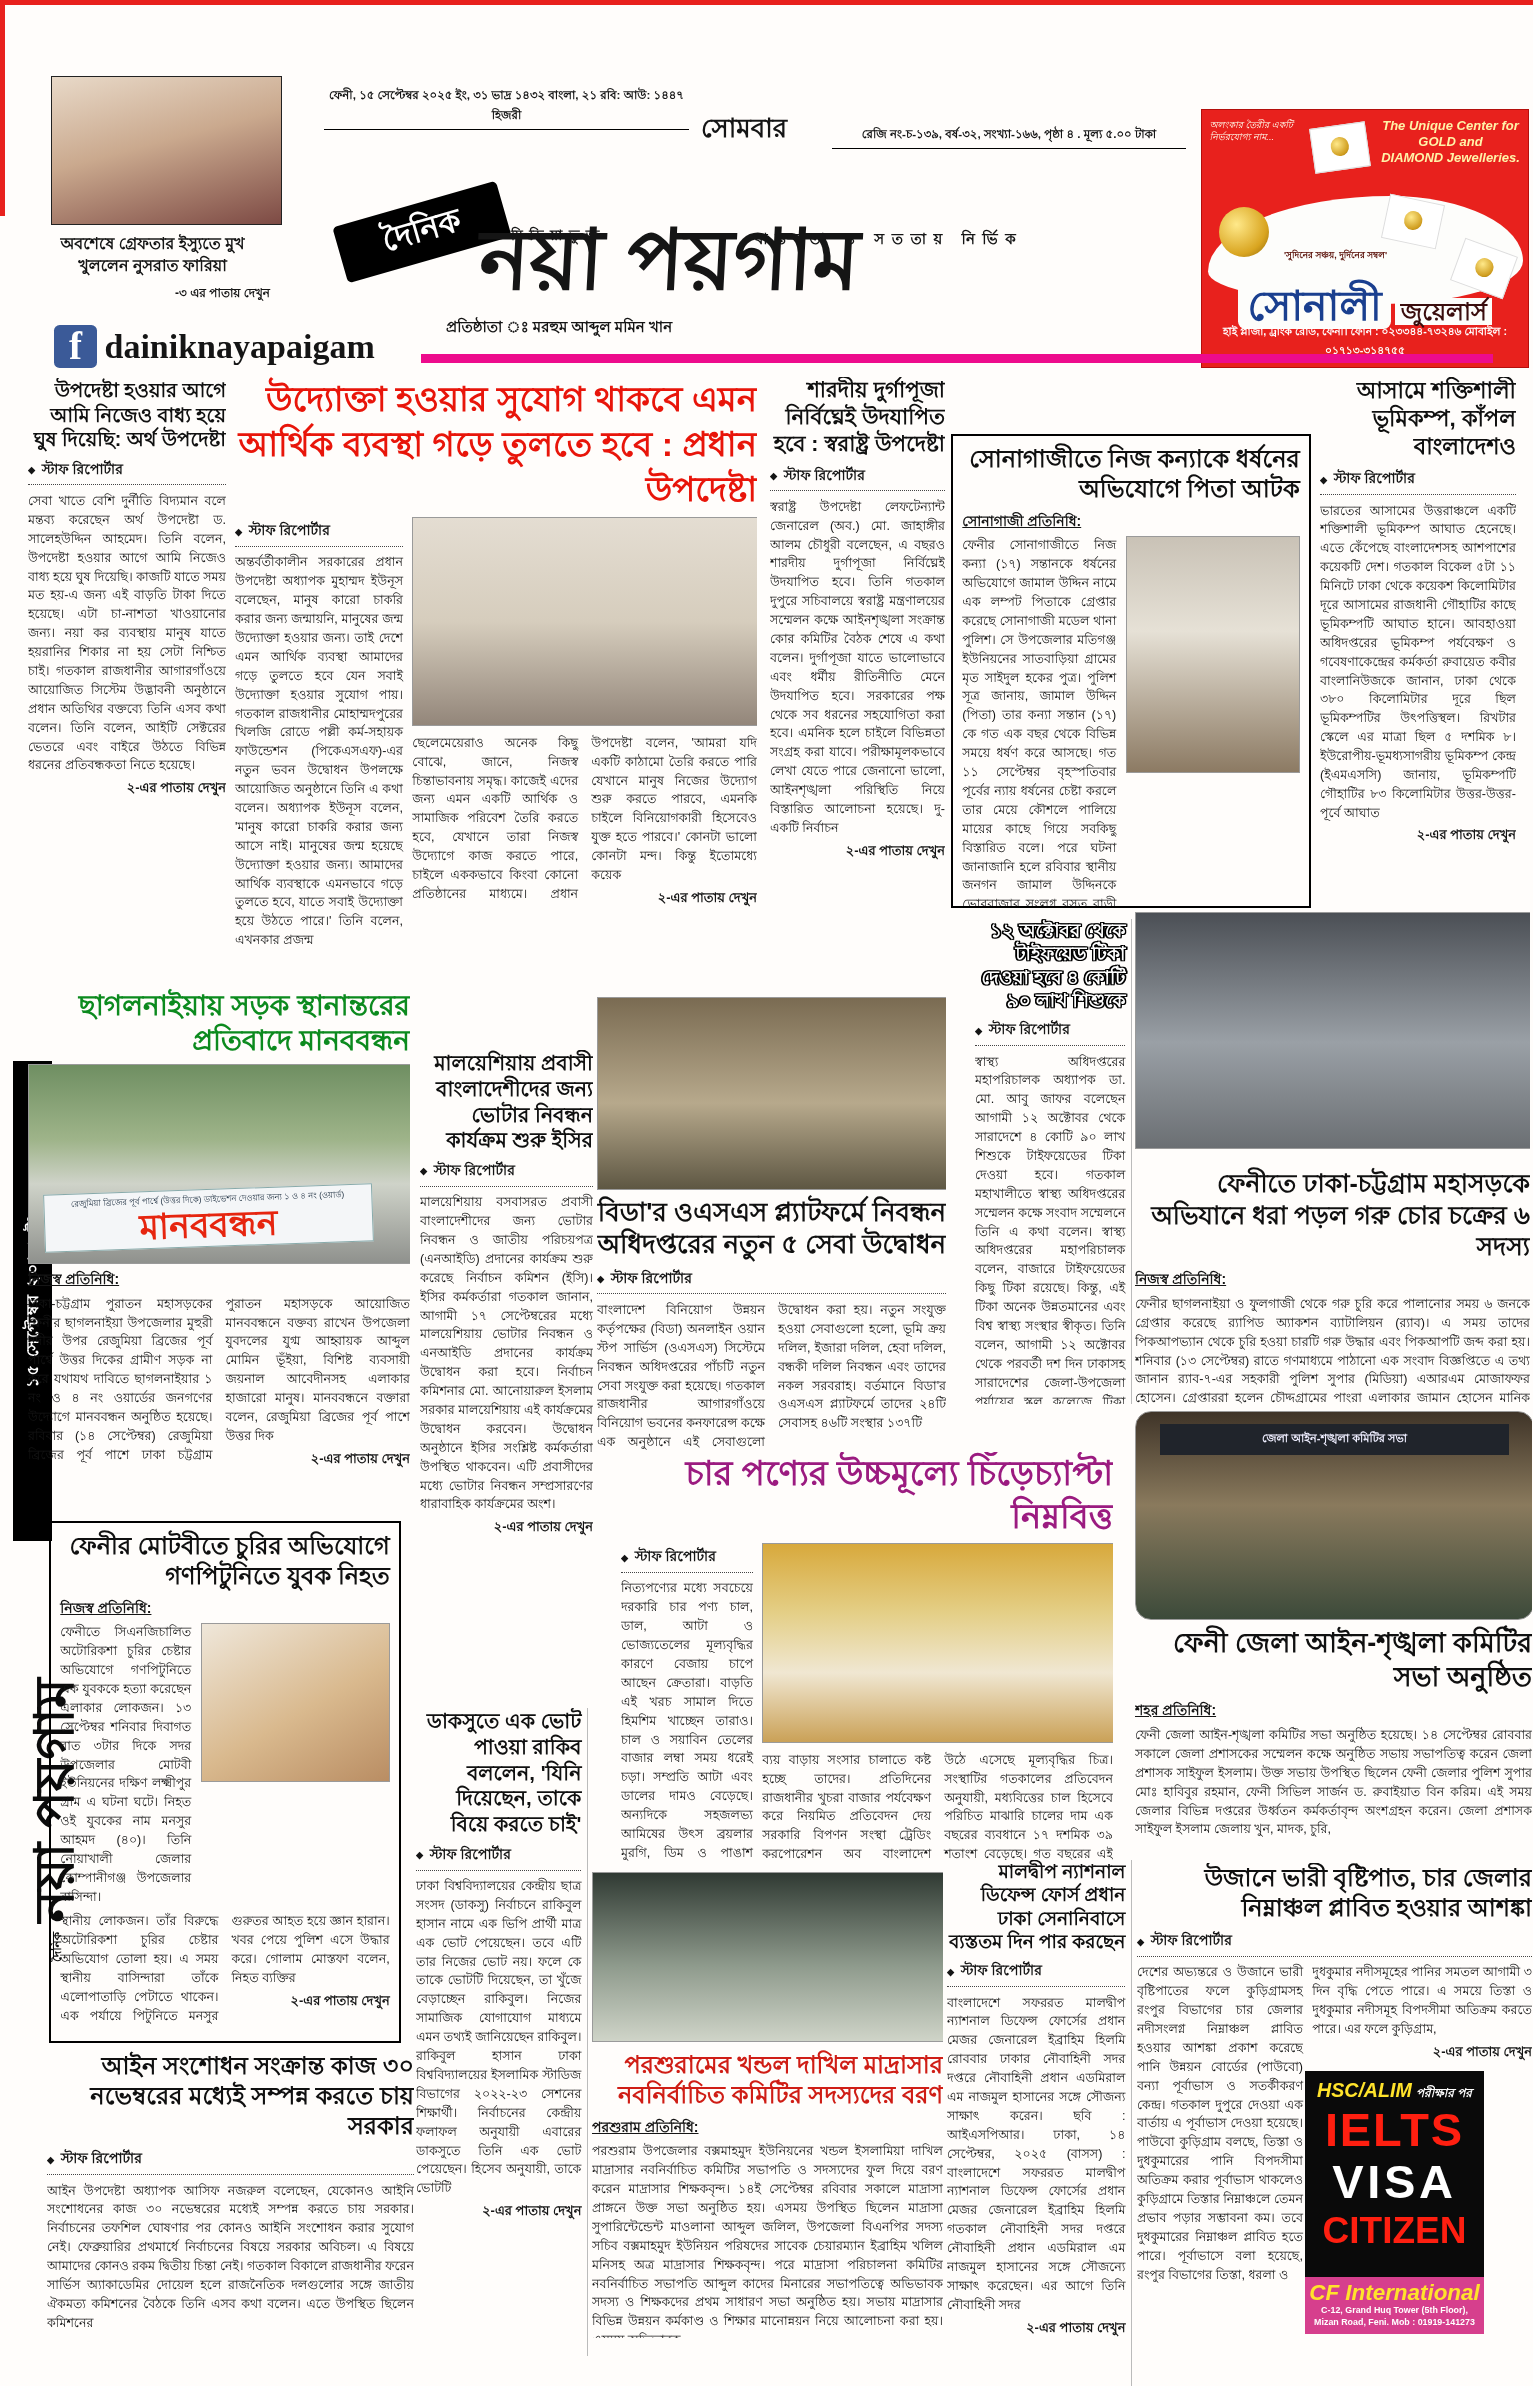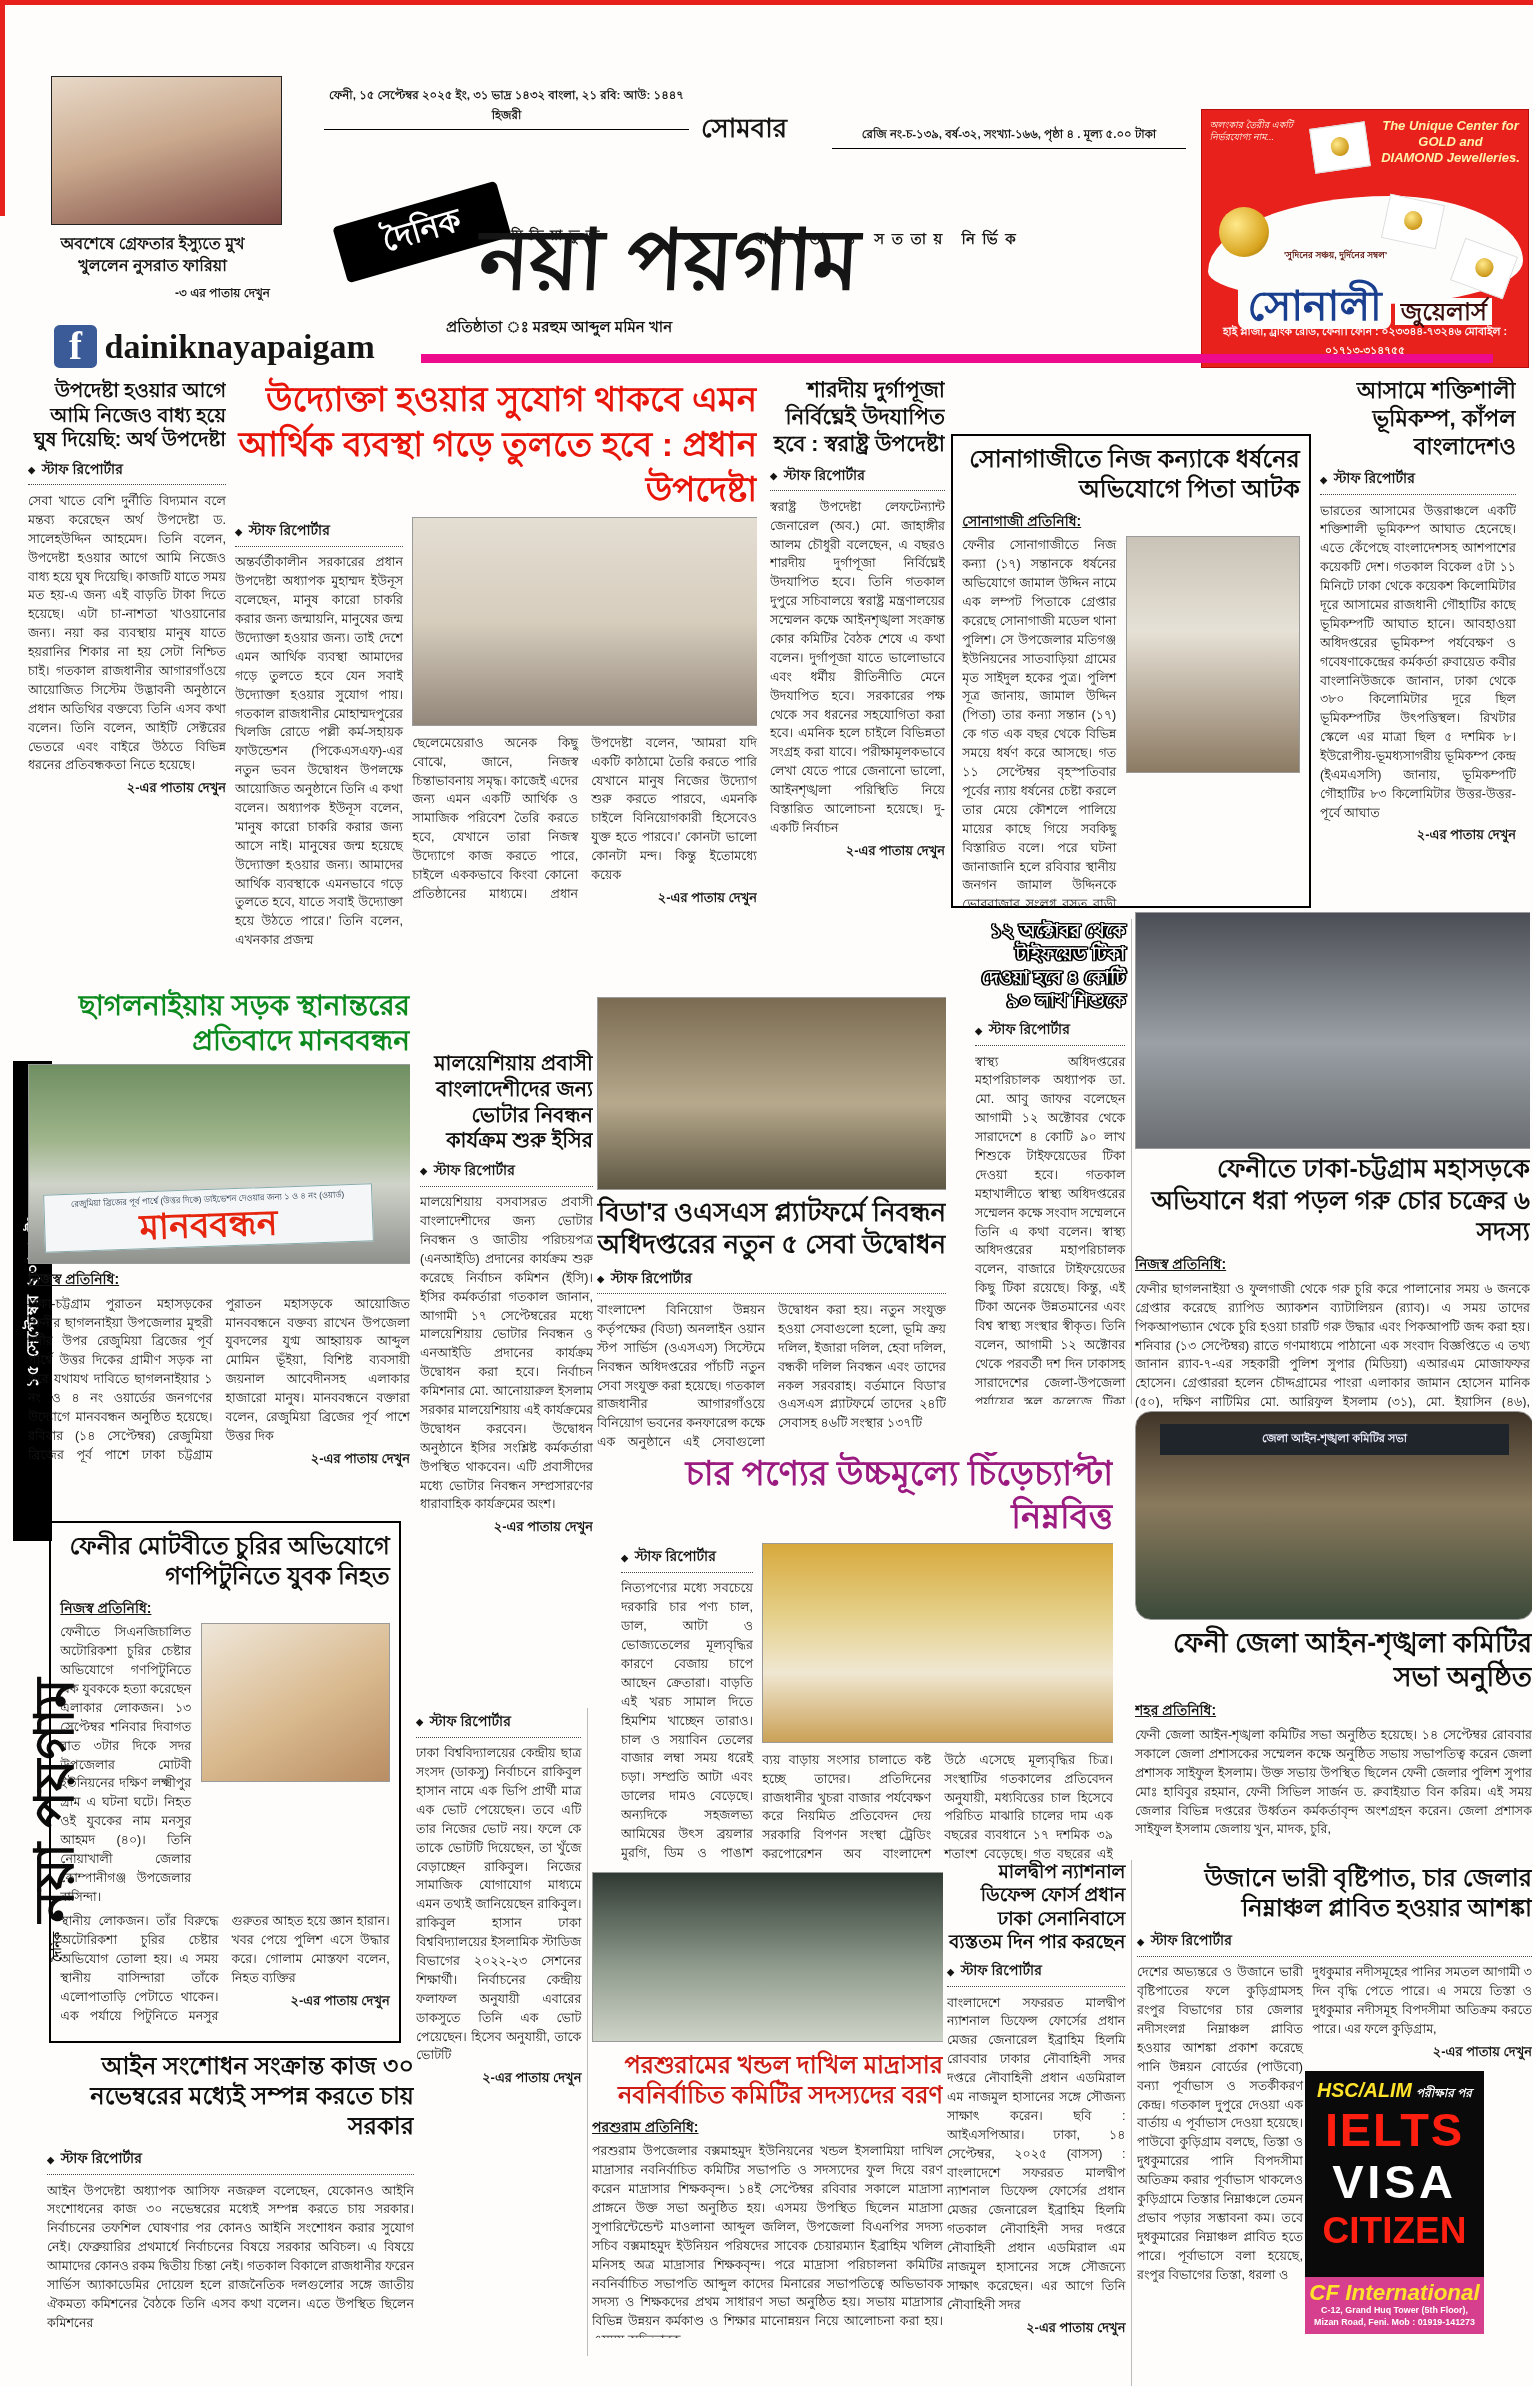--- a/index.html
+++ b/index.html
@@ -252,21 +252,21 @@
         <span class="dia">◆</span>
         <span>স্টাফ রিপোর্টার</span>
       </div>
     <div class="dotted"></div>
     <p class="bd">স্বাস্থ্য অধিদপ্তরের মহাপরিচালক অধ্যাপক ডা. মো. আবু জাফর বলেছেন আগামী ১২ অক্টোবর থেকে সারাদেশে ৪ কোটি ৯০ লাখ শিশুকে টাইফয়েডের টিকা দেওয়া হবে। গতকাল মহাখালীতে স্বাস্থ্য অধিদপ্তরের সম্মেলন কক্ষে সংবাদ সম্মেলনে তিনি এ কথা বলেন। স্বাস্থ্য অধিদপ্তরের মহাপরিচালক বলেন, বাজারে টাইফয়েডের কিছু টিকা রয়েছে। কিন্তু, এই টিকা অনেক উন্নতমানের এবং বিশ্ব স্বাস্থ্য সংস্থার স্বীকৃত। তিনি বলেন, আগামী ১২ অক্টোবর থেকে পরবর্তী দশ দিন ঢাকাসহ সারাদেশের জেলা-উপজেলা পর্যায়ের স্কুল কলেজে টিকা দেওয়া হবে। পরবর্তী দশ দিন ইউনিয়ন পর্যায়ে সেন্টারগুলো থেকে টিকা দেওয়া হবে।</p>
 
   </section>
 
   <section class="abs art" style="left:1135px;top:912px;width:395px;height:496px;">
     <div class="photo ph-men" style="width:100%;height:235px;"></div>
-    <h2 class="hl" style="font-size:25px;margin-top:4px;">ফেনীতে ঢাকা-চট্টগ্রাম মহাসড়কে অভিযানে ধরা পড়ল গরু চোর চক্রের ৬ সদস্য</h2>
+    <h2 class="hl" style="font-size:25px;margin-top:19px;">ফেনীতে ঢাকা-চট্টগ্রাম মহাসড়কে অভিযানে ধরা পড়ল গরু চোর চক্রের ৬ সদস্য</h2>
     <div class="blocal">নিজস্ব প্রতিনিধি:</div>
     <p class="bd">ফেনীর ছাগলনাইয়া ও ফুলগাজী থেকে গরু চুরি করে পালানোর সময় ৬ জনকে গ্রেপ্তার করেছে র‍্যাপিড অ্যাকশন ব্যাটালিয়ন (র‍্যাব)। এ সময় তাদের পিকআপভ্যান থেকে চুরি হওয়া চারটি গরু উদ্ধার এবং পিকআপটি জব্দ করা হয়। শনিবার (১৩ সেপ্টেম্বর) রাতে গণমাধ্যমে পাঠানো এক সংবাদ বিজ্ঞপ্তিতে এ তথ্য জানান র‍্যাব-৭-এর সহকারী পুলিশ সুপার (মিডিয়া) এআরএম মোজাফফর হোসেন। গ্রেপ্তাররা হলেন চৌদ্দগ্রামের পাংরা এলাকার জামান হোসেন মানিক (৫০), দক্ষিণ নাটিমির মো. আরিফুল ইসলাম (৩১), মো. ইয়াসিন (৪৬), সোনাগাজীর চরচান্দিয়া এলাকার আব্দুল কাদের (৩৭), চর খোয়াজ গ্রামের মো. হারুন (৩৫) ও ফুলগাজীর শ্রীপুরের মো. সুলতান আহম্মদ (২৬)। র‍্যাব সূত্র জানায়, ফেনীর মোহাম্মদ</p>
 
   </section>
 
   <section class="abs art" style="left:49px;top:1521px;width:352px;height:522px;border:2.8px solid #000;padding:7.5px 9.3px;">
     <h2 class="hl" style="font-size:24px;">ফেনীর মোটবীতে চুরির অভিযোগে গণপিটুনিতে যুবক নিহত</h2>
     <div class="blocal">নিজস্ব প্রতিনিধি:</div>
     <div class="row">
       <p class="bd" style="width:131px;flex:0 0 auto;">ফেনীতে সিএনজিচালিত অটোরিকশা চুরির চেষ্টার অভিযোগে গণপিটুনিতে এক যুবককে হত্যা করেছেন এলাকার লোকজন। ১৩ সেপ্টেম্বর শনিবার দিবাগত রাত ৩টার দিকে সদর উপজেলার মোটবী ইউনিয়নের দক্ষিণ লক্ষ্মীপুর গ্রাম এ ঘটনা ঘটে। নিহত ওই যুবকের নাম মনসুর আহমদ (৪০)। তিনি নোয়াখালী জেলার কোম্পানীগঞ্জ উপজেলার বাসিন্দা।</p>
@@ -315,20 +315,21 @@
     <div class="byline">
         <span class="dia">◆</span>
         <span>স্টাফ রিপোর্টার</span>
       </div>
     <div class="dotted"></div>
     <p class="bd">আইন উপদেষ্টা অধ্যাপক আসিফ নজরুল বলেছেন, যেকোনও আইনি সংশোধনের কাজ ৩০ নভেম্বরের মধ্যেই সম্পন্ন করতে চায় সরকার। নির্বাচনের তফশিল ঘোষণার পর কোনও আইনি সংশোধন করার সুযোগ নেই। ফেব্রুয়ারির প্রথমার্ধে নির্বাচনের বিষয়ে সরকার অবিচল। এ বিষয়ে আমাদের কোনও রকম দ্বিতীয় চিন্তা নেই। গতকাল বিকালে রাজধানীর ফরেন সার্ভিস অ্যাকাডেমির দোয়েল হলে রাজনৈতিক দলগুলোর সঙ্গে জাতীয় ঐকমত্য কমিশনের বৈঠকে তিনি এসব কথা বলেন। এতে উপস্থিত ছিলেন কমিশনের</p>
 
   </section>
 
   <section class="abs art" style="left:416px;top:1708px;width:172px;height:648px;border-right:0.9px solid #bbb;padding-right:5.6px;">
+    <h2 class="hl" style="font-size:20.5px;">ডাকসুতে এক ভোট পাওয়া রাকিব বললেন, 'যিনি দিয়েছেন, তাকে বিয়ে করতে চাই'</h2>
     <div class="byline">
         <span class="dia">◆</span>
         <span>স্টাফ রিপোর্টার</span>
       </div>
     <div class="dotted"></div>
     <p class="bd">ঢাকা বিশ্ববিদ্যালয়ের কেন্দ্রীয় ছাত্র সংসদ (ডাকসু) নির্বাচনে রাকিবুল হাসান নামে এক ভিপি প্রার্থী মাত্র এক ভোট পেয়েছেন। তবে এটি তার নিজের ভোট নয়। ফলে কে তাকে ভোটটি দিয়েছেন, তা খুঁজে বেড়াচ্ছেন রাকিবুল। নিজের সামাজিক যোগাযোগ মাধ্যমে এমন তথ্যই জানিয়েছেন রাকিবুল। রাকিবুল হাসান ঢাকা বিশ্ববিদ্যালয়ের ইসলামিক স্টাডিজ বিভাগের ২০২২-২৩ সেশনের শিক্ষার্থী। নির্বাচনের কেন্দ্রীয় ফলাফল অনুযায়ী এবারের ডাকসুতে তিনি এক ভোট পেয়েছেন। হিসেব অনুযায়ী, তাকে ভোটটি</p>
     <div class="cont">২-এর পাতায় দেখুন</div>
   </section>
 
   <section class="abs art" style="left:592px;top:1872px;width:351px;height:466px;">

